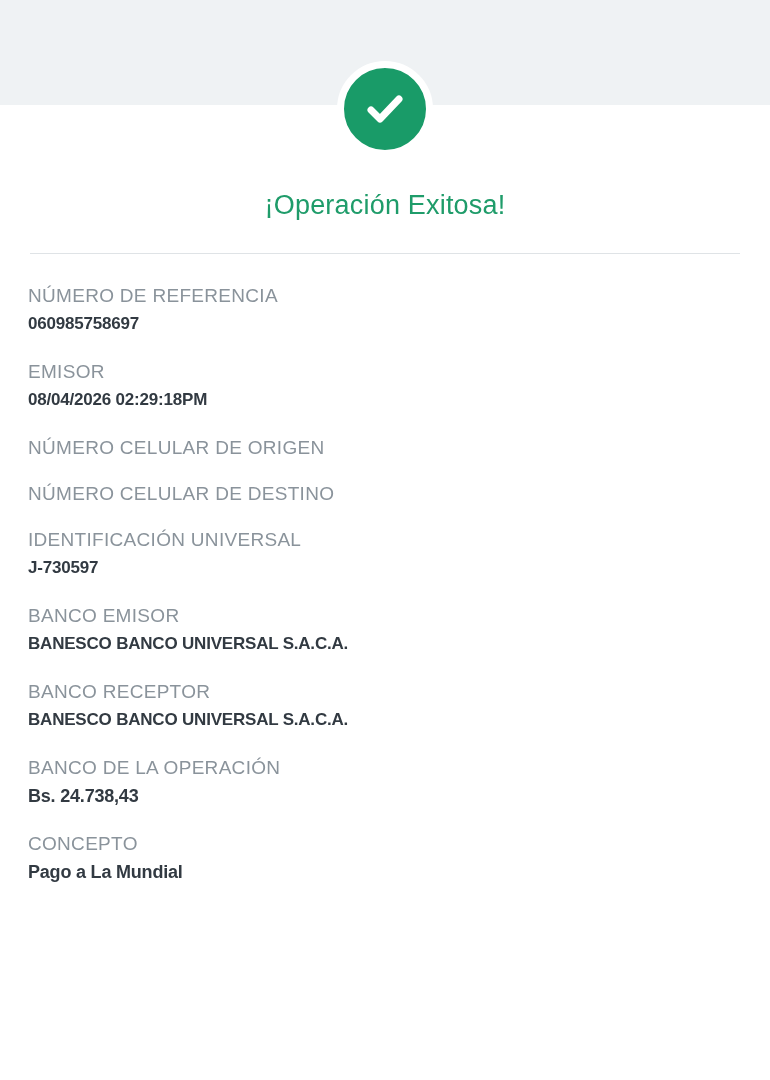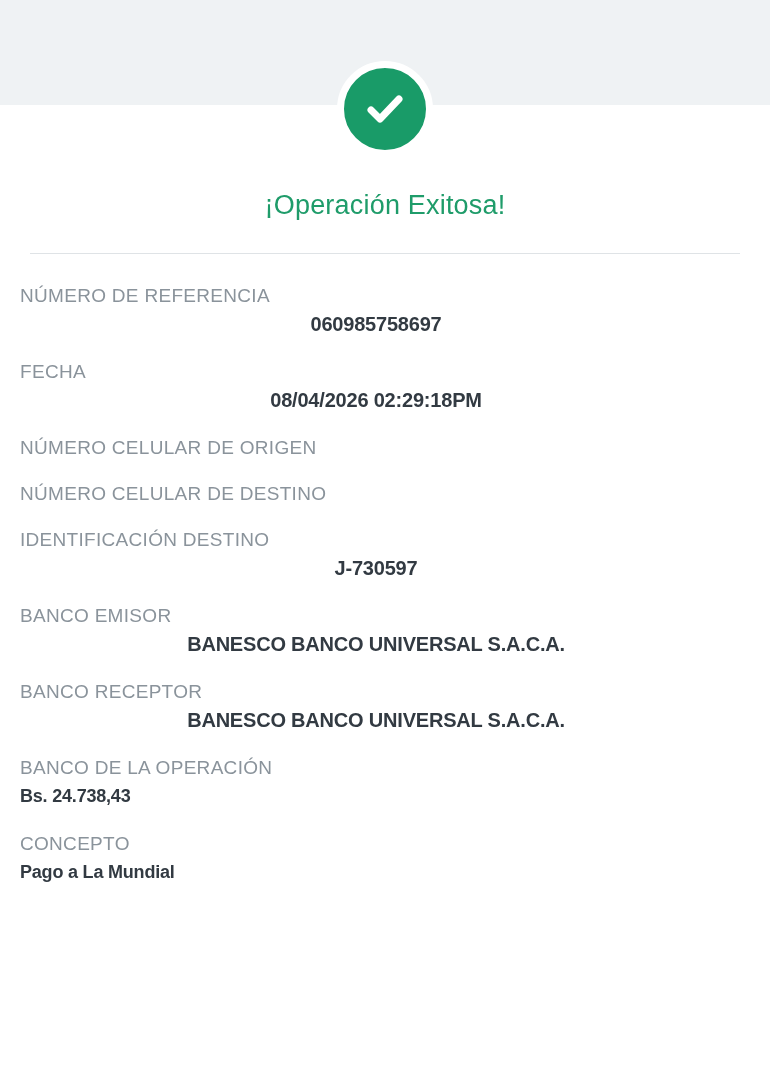--- a/index.html
+++ b/index.html
@@ -61,21 +61,21 @@
     position: absolute;
     top: 253px;
     left: 30px;
     width: 710px;
     height: 1px;
     background: #dfe3e6;
   }
   .details {
     position: absolute;
     top: 283px;
-    left: 20px;
+    left: 28px;
     width: 712px;
   }
   .row {
     margin-bottom: 20px;
   }
   .row:last-child {
     margin-bottom: 0;
   }
   .row-label {
     font-size: 19px;
@@ -85,22 +85,21 @@
     font-weight: 400;
   }
   .row-value {
     font-size: 18px;
     color: #323a42;
     font-weight: bold;
     line-height: 30px;
     letter-spacing: -0.2px;
   }
   .row-value.big {
-    font-size: 20px;
-    text-align: center;
+    font-size: 17px;
   }
 </style>
 </head>
 <body>
 
 <div class="page">
 
   <div class="top-band"></div>
 
   <div class="check-badge">
@@ -114,34 +113,34 @@
   <div class="divider"></div>
 
   <div class="details">
 
     <div class="row">
       <div class="row-label">NÚMERO DE REFERENCIA</div>
       <div class="row-value big">060985758697</div>
     </div>
 
     <div class="row">
-      <div class="row-label">FECHA</div>
+      <div class="row-label">EMISOR</div>
       <div class="row-value big">08/04/2026 02:29:18PM</div>
     </div>
 
     <div class="row">
       <div class="row-label">NÚMERO CELULAR DE ORIGEN</div>
     </div>
 
     <div class="row">
       <div class="row-label">NÚMERO CELULAR DE DESTINO</div>
     </div>
 
     <div class="row">
-      <div class="row-label">IDENTIFICACIÓN DESTINO</div>
+      <div class="row-label">IDENTIFICACIÓN UNIVERSAL</div>
       <div class="row-value big">J-730597</div>
     </div>
 
     <div class="row">
       <div class="row-label">BANCO EMISOR</div>
       <div class="row-value big">BANESCO BANCO UNIVERSAL S.A.C.A.</div>
     </div>
 
     <div class="row">
       <div class="row-label">BANCO RECEPTOR</div>

